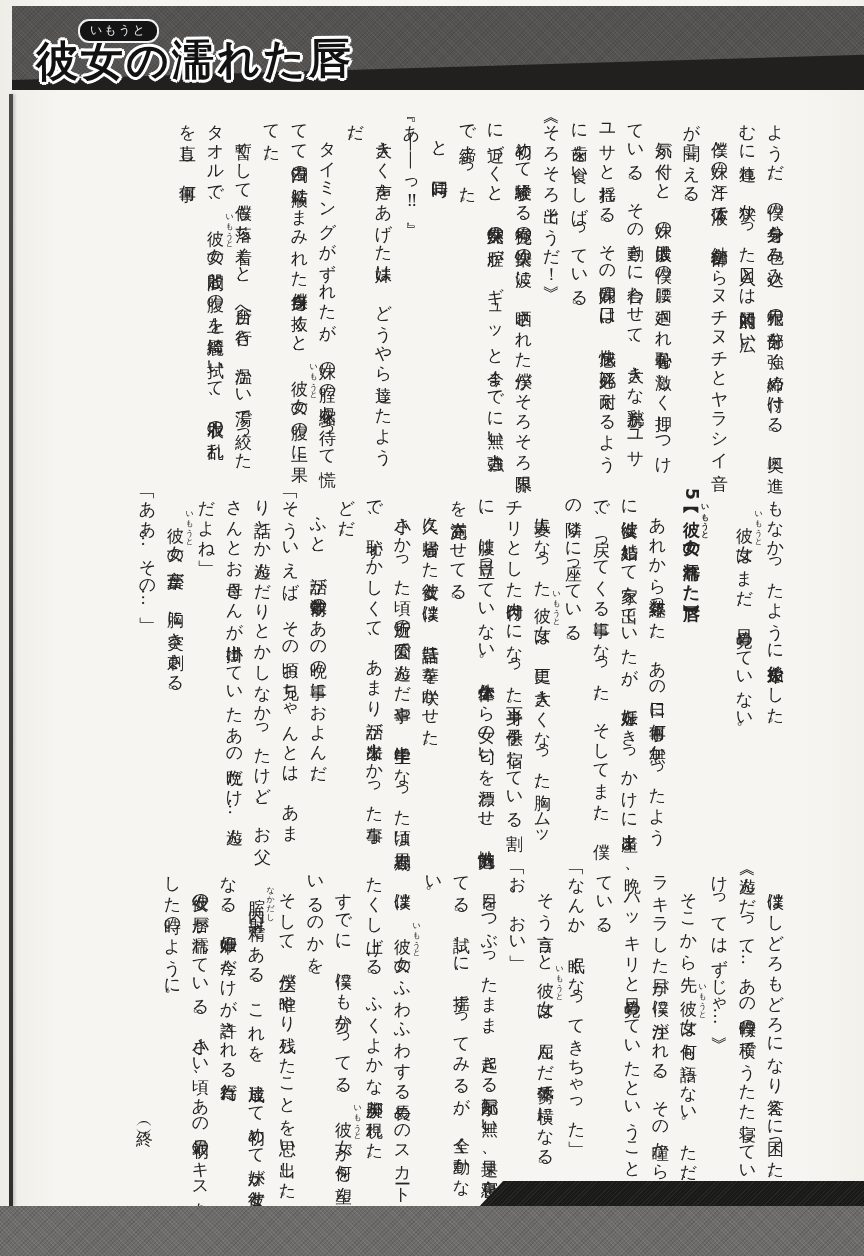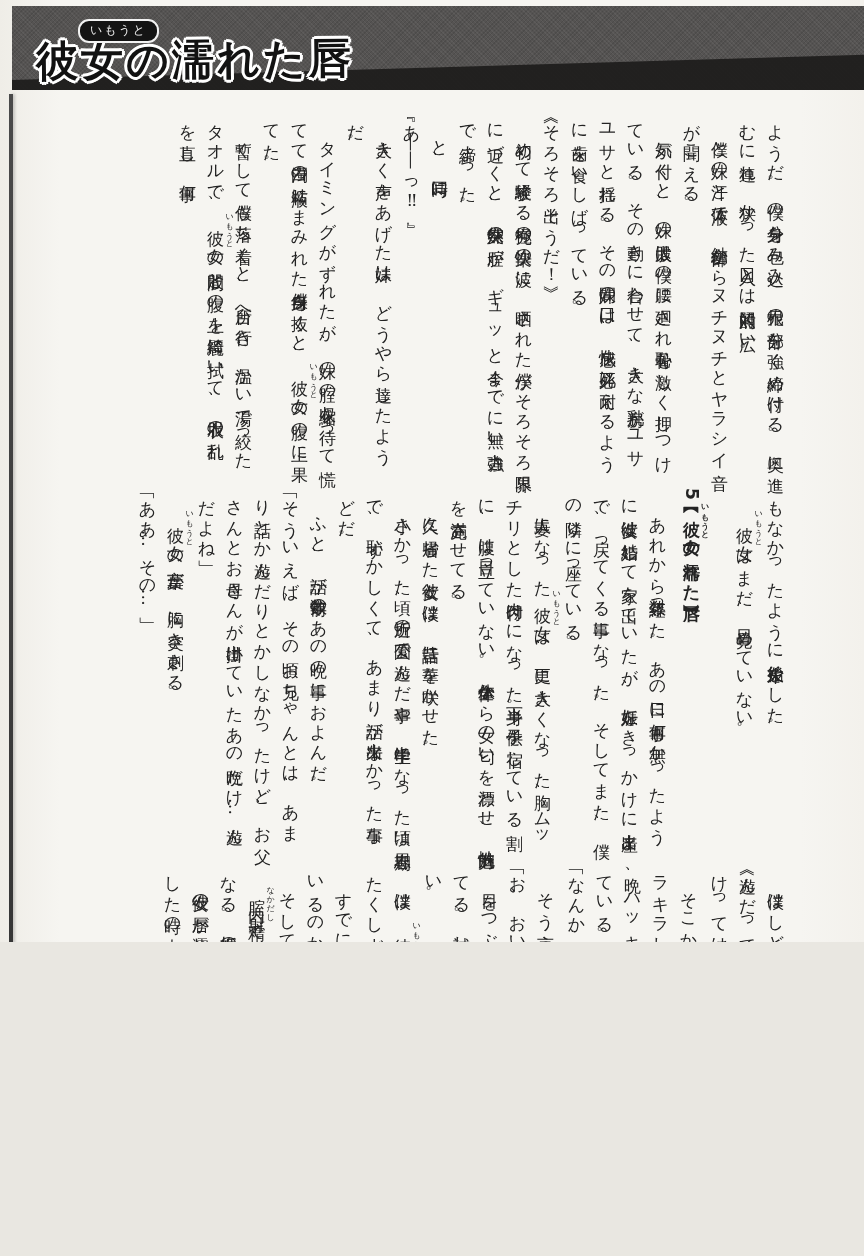--- a/index.html
+++ b/index.html
@@ -1,20 +1,20 @@
 <!DOCTYPE html>
 <html><head>
 <meta charset="utf-8">
 <style>
   * { margin:0; padding:0; box-sizing:border-box; }
   html,body { width:864px; height:1256px; }
   body { background:#e9e7e1; }
 
   .page {
-    position:relative; width:864px; height:942px;
+    position:relative; width:864px; height:1256px;
     background:linear-gradient(to right, #efede7 0px, #f6f5f1 60px, #f6f5f1 800px, #f3f1ec 864px);
     overflow:hidden;
     font-family:"DejaVu Serif", serif;
   }
 
   
   .banner {
     position:absolute; left:12px; top:6px; width:852px; height:84px;
     background:
       repeating-linear-gradient(45deg, rgba(255,255,255,.05) 0 1px, transparent 1px 3px),

